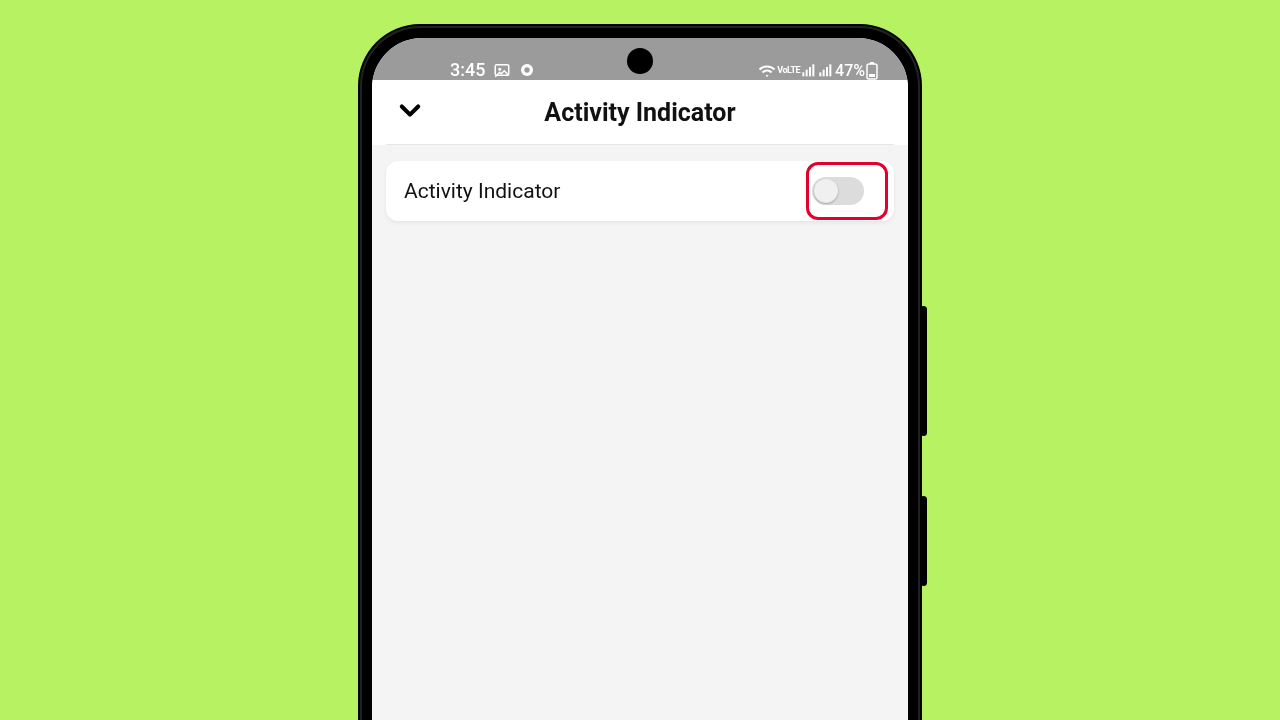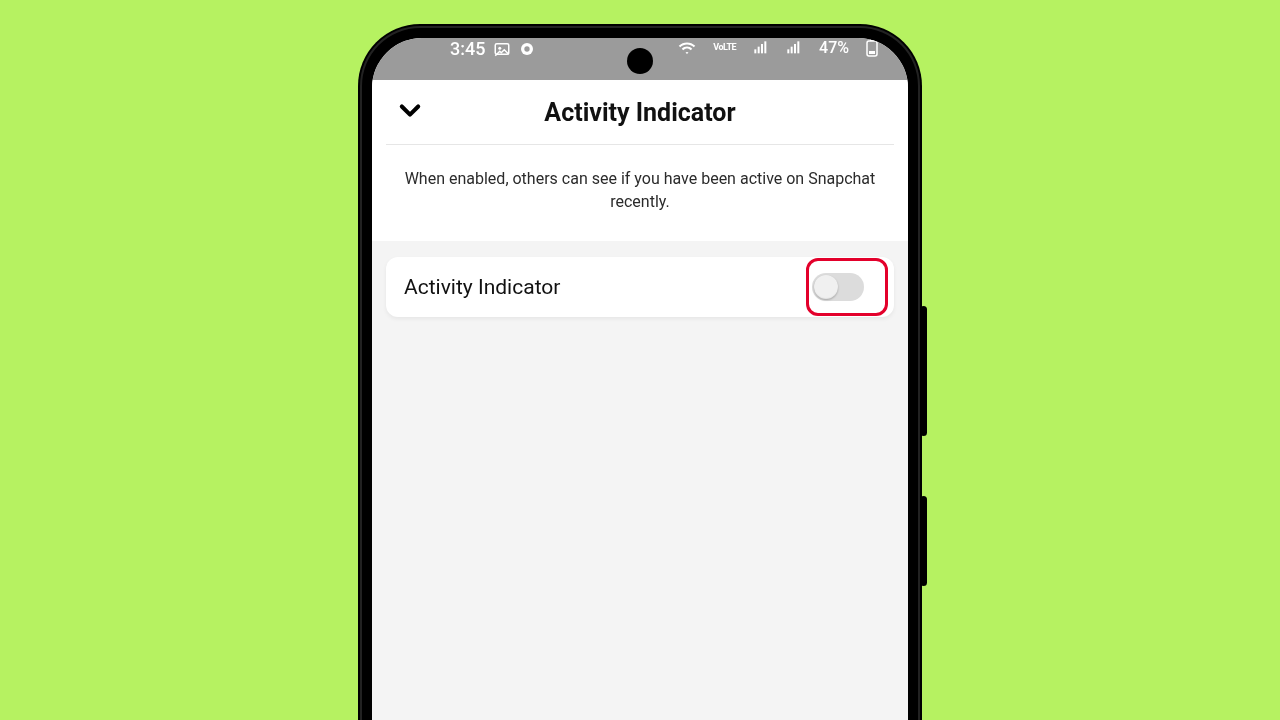--- a/index.html
+++ b/index.html
@@ -59,36 +59,36 @@
     transform: translateX(-50%);
     z-index: 20;
   }
 
   
   .status-bar {
     height: 42px;
     background: #9b9b9b;
     color: #fff;
     display: flex;
-    align-items: flex-start;
+    align-items: flex-end;
     justify-content: space-between;
     padding: 0 30px 0 78px;
     font-size: 18px;
     font-weight: 500;
     position: relative;
   }
   .status-left {
     display: flex;
     align-items: center;
     gap: 8px;
   }
   .status-right {
     display: flex;
     align-items: center;
-    gap: 17px;
+    gap: 1px;
     font-size: 16px;
   }
   .status-ico {
     display: inline-flex;
     align-items: center;
     justify-content: center;
   }
   .tiny { font-size: 9px; line-height: 9px; font-weight: 700; letter-spacing: -0.5px; }
 
   
@@ -258,21 +258,20 @@
           <div class="back">
             <span>
               <svg width="28" height="28" viewBox="0 0 24 24" fill="none" stroke="#000" stroke-width="3.5" stroke-linecap="round" stroke-linejoin="round">
                   <polyline points="5 9 12 16 19 9"></polyline>
                 </svg>
             </span>
           </div>
           <h1>Activity Indicator</h1>
         </div>
 
-        <div class="description">When enabled, others can see if you have been active on Snapchat recently.</div>
       </div>
 
       <div class="content-gap"></div>
 
       <div class="card">
         <span class="card-label">Activity Indicator</span>
         <div class="toggle">
           <div class="knob"></div>
         </div>
         <div class="hl"></div>

